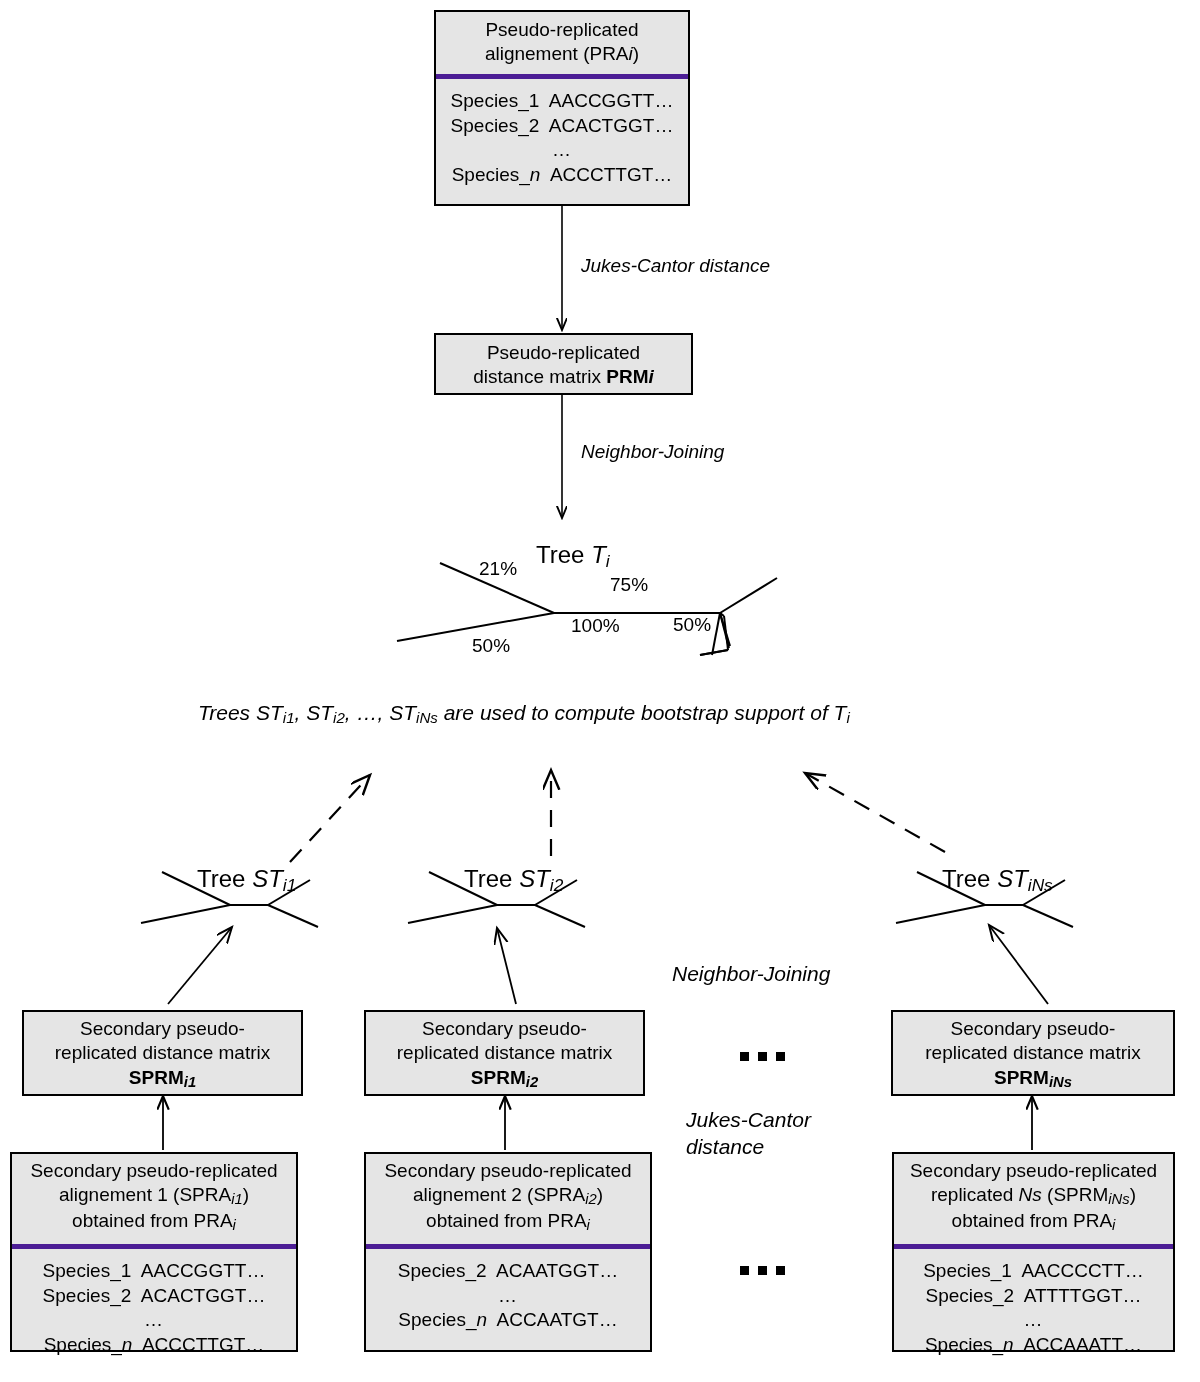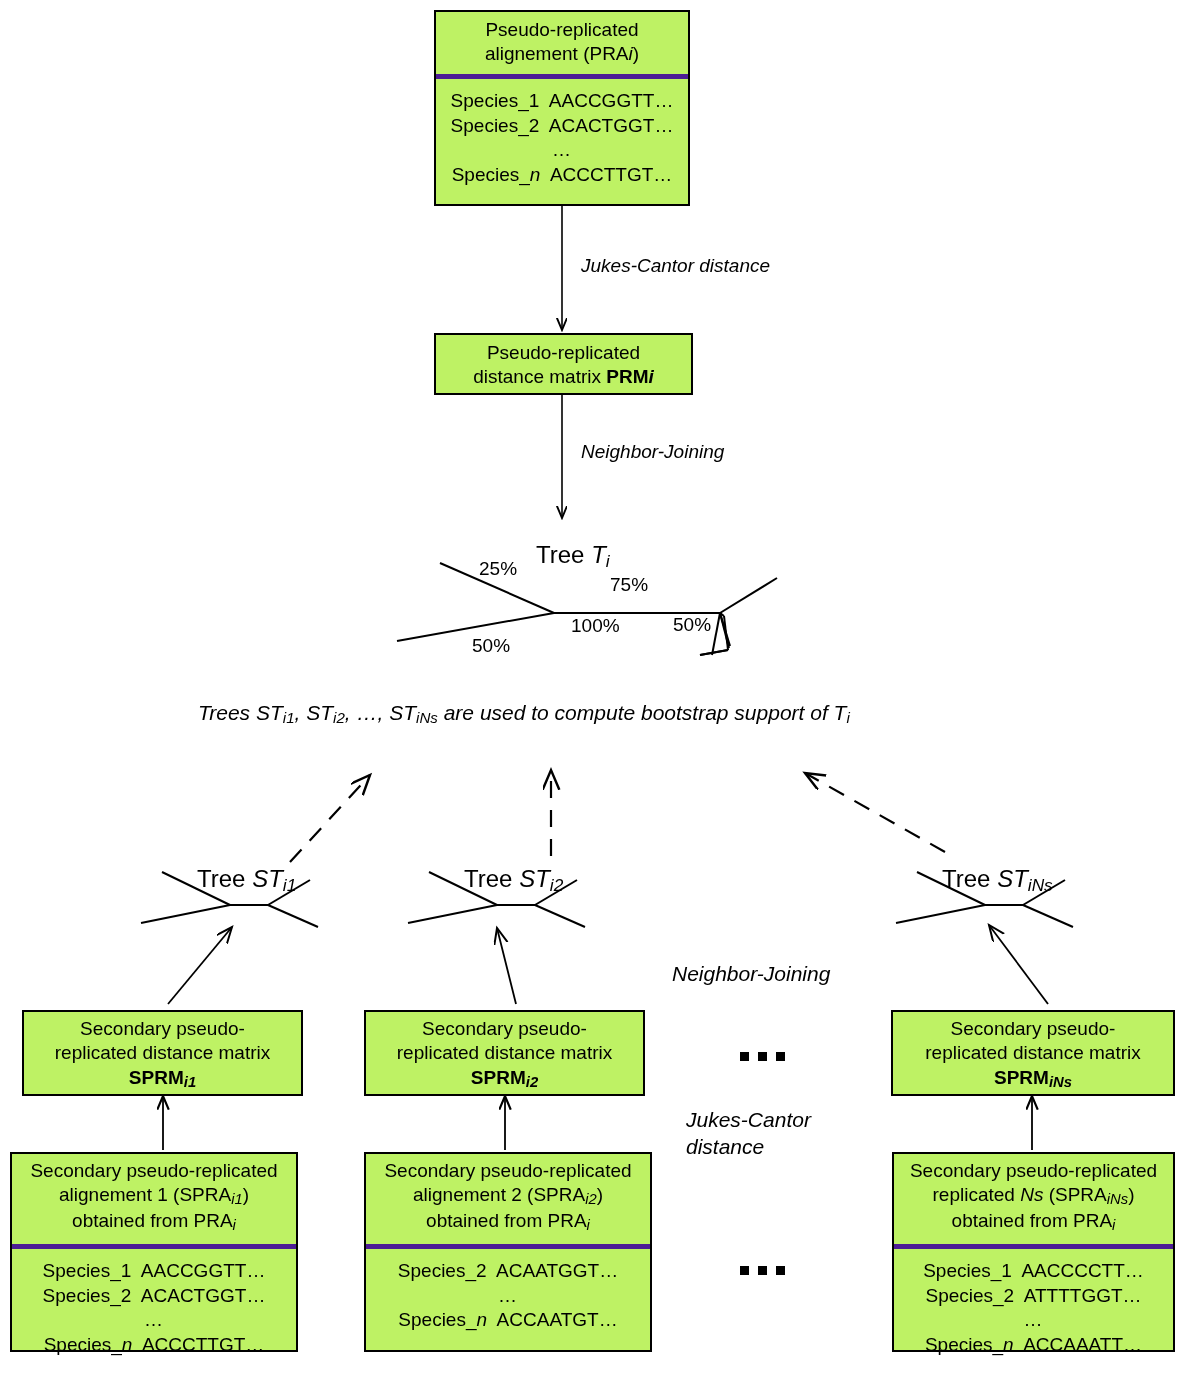--- a/index.html
+++ b/index.html
@@ -23,21 +23,21 @@
     left: 0;
     top: 0;
     width: 1200px;
     height: 1382px;
     overflow: visible;
   }
   .box {
     position: absolute;
     box-sizing: border-box;
     border: 2px solid #000000;
-    background: #bef264;
+    background: #e5e5e5;
     text-align: center;
   }
   .box-header {
     box-sizing: border-box;
     padding: 6px 6px 8px 6px;
     line-height: 1.28;
     font-size: 19px;
   }
   .box-divider {
     border-top: 5px solid #4c1d95;
@@ -205,21 +205,21 @@
       <span>Pseudo-replicated</span><br>
       <span>distance matrix </span><b class="v">PRM</b><i class="v" style="font-weight:bold;">i</i>
     </div>
   </div>
 
   <div class="lbl lbl-italic" style="left:581px; top:441px;">Neighbor-Joining</div>
 
   <div class="tree-title" style="left:536px; top:525px;">
     <span>Tree </span><i class="v">T</i><i class="v" style="font-size:0.72em; vertical-align:-0.22em;">i</i>
   </div>
-  <div class="pct" style="left:479px; top:558px;">25%</div>
+  <div class="pct" style="left:479px; top:558px;">21%</div>
   <div class="pct" style="left:472px; top:635px;">50%</div>
   <div class="pct" style="left:571px; top:615px;">100%</div>
   <div class="pct" style="left:610px; top:574px;">75%</div>
   <div class="pct" style="left:673px; top:614px;">50%</div>
 
   <div class="caption" style="left:198px; top:701px;">
     <span>Trees ST</span><sub class="v">i1</sub><span>, ST</span><sub class="v">i2</sub><span>, …, ST</span><sub class="v">iNs</sub><span> are used to compute bootstrap support of T</span><sub class="v">i</sub>
   </div>
 
   <div class="tree-title" style="left:197px; top:849px;">
@@ -297,21 +297,21 @@
     <div class="box-divider box-body">
       <span class="seq-line">Species_2  ACAATGGT…</span>
       <span class="seq-dots">…</span>
       <span class="seq-line"><span>Species_</span><i class="v">n</i><span>  ACCAATGT…</span></span>
     </div>
   </div>
 
   <div class="box" style="left:892px; top:1152px; width:283px; height:200px;">
     <div class="box-header" style="height:90px; padding-top:5px;">
       <span>Secondary pseudo-replicated</span><br>
-      <span>replicated </span><i class="v">Ns</i><span> (SPRA</span><i class="v" style="font-size:0.78em; vertical-align:-0.2em;">iNs</i><span>)</span><br>
+      <span>replicated </span><i class="v">Ns</i><span> (SPRM</span><i class="v" style="font-size:0.78em; vertical-align:-0.2em;">iNs</i><span>)</span><br>
       <span>obtained from PRA</span><i class="v" style="font-size:0.78em; vertical-align:-0.2em;">i</i>
     </div>
     <div class="box-divider box-body">
       <span class="seq-line">Species_1  AACCCCTT…</span>
       <span class="seq-line">Species_2  ATTTTGGT…</span>
       <span class="seq-dots">…</span>
       <span class="seq-line"><span>Species_</span><i class="v">n</i><span>  ACCAAATT…</span></span>
     </div>
   </div>
 

